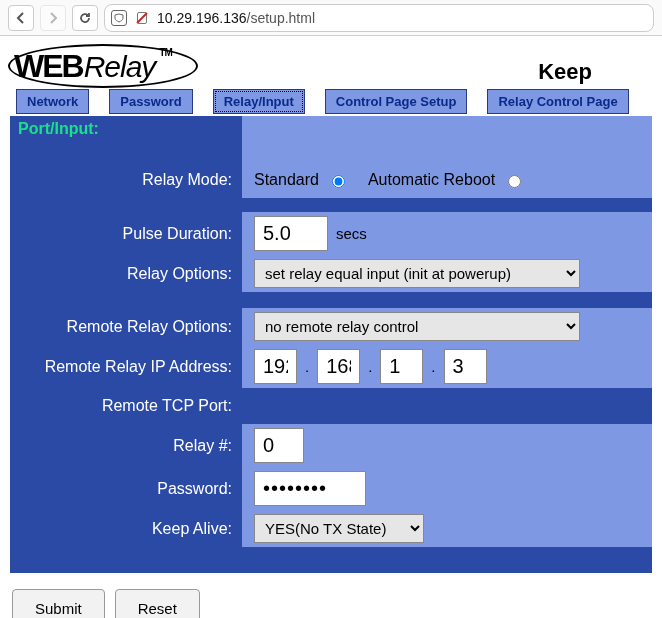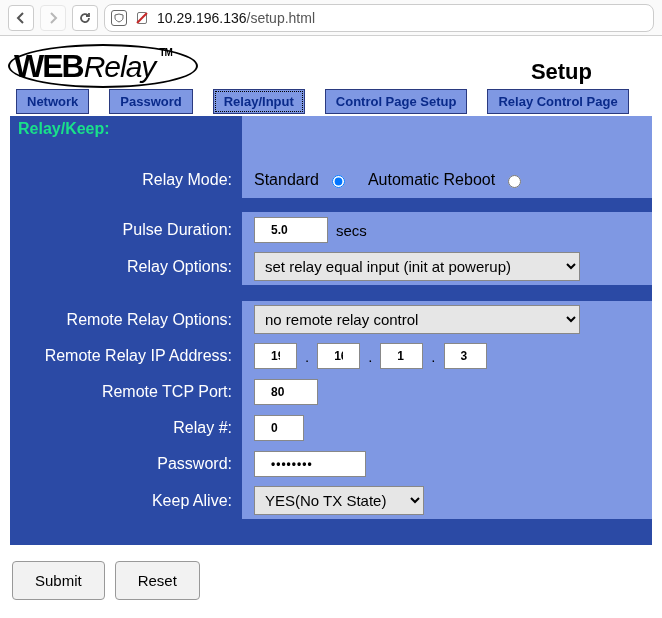--- a/index.html
+++ b/index.html
@@ -141,26 +141,25 @@
   }
   .row-field {
     flex:1;
     background: #7f98e3;
     padding: 4px 0 4px 12px;
     display:flex;align-items:center;gap:8px;
     min-height: 36px;
   }
   .row-field .spacer-top { height: 38px; }
   input[type=text], input[type=password] {
-    font-size: 12px;
-    padding: 5px 16px;
+    font-size: 20px;
+    padding: 5px 8px;
     border: 1px solid #888;
     background: #fff;
     font-family: inherit;
-    font-weight: bold;
   }
   .ip-box { width: 43px; }
   .pulse-box { width: 74px; }
   .port-box { width: 64px; }
   .relaynum-box { width: 50px; }
   .pw-box { width: 112px; letter-spacing: 1px;}
   select {
     font-size: 15px;
     padding: 4px 6px;
     border: 1px solid #888;
@@ -219,37 +218,37 @@
 
 <div class="page">
 
   <div class="logo-row">
     <div class="logo">
       <span class="oval"></span>
       <span class="web">WEB</span>
         <span class="relay">Relay</span>
         <span class="tm">TM</span>
     </div>
-    <div class="setup-title">Setup</div>
+    <div class="setup-title">Keep</div>
   </div>
 
   <div class="tabs">
     <div class="tab">Network</div>
     <div class="tab">Password</div>
     <div class="tab active">Relay/Input</div>
     <div class="tab">Control Page Setup</div>
     <div class="tab">Relay Control Page</div>
   </div>
 
   <div class="panel">
     <div style="width:100%">
 
       <div class="form-row">
         <div class="row-label" style="justify-content:flex-start;align-items:flex-start;padding-left:4px;">
-          <span class="section-label">Relay/Keep:</span>
+          <span class="section-label">Port/Input:</span>
         </div>
         <div class="row-field">
             <div class="spacer-top"></div>
           </div>
       </div>
 
       <div class="form-row">
         <div class="row-label">Relay Mode:</div>
         <div class="row-field">
           <span class="radio-label">Standard</span>
@@ -294,23 +293,20 @@
           <input type="text" class="ip-box" value="168" style="">
             <span class="dot">.</span>
           <input type="text" class="ip-box" value="1" style="">
             <span class="dot">.</span>
           <input type="text" class="ip-box" value="3" style="">
         </div>
       </div>
 
       <div class="form-row">
         <div class="row-label">Remote TCP Port:</div>
-        <div class="row-field">
-          <input type="text" class="port-box" value="80" style="">
-        </div>
       </div>
 
       <div class="form-row">
         <div class="row-label">Relay #:</div>
         <div class="row-field">
           <input type="text" class="relaynum-box" value="0" style="">
         </div>
       </div>
 
       <div class="form-row">

